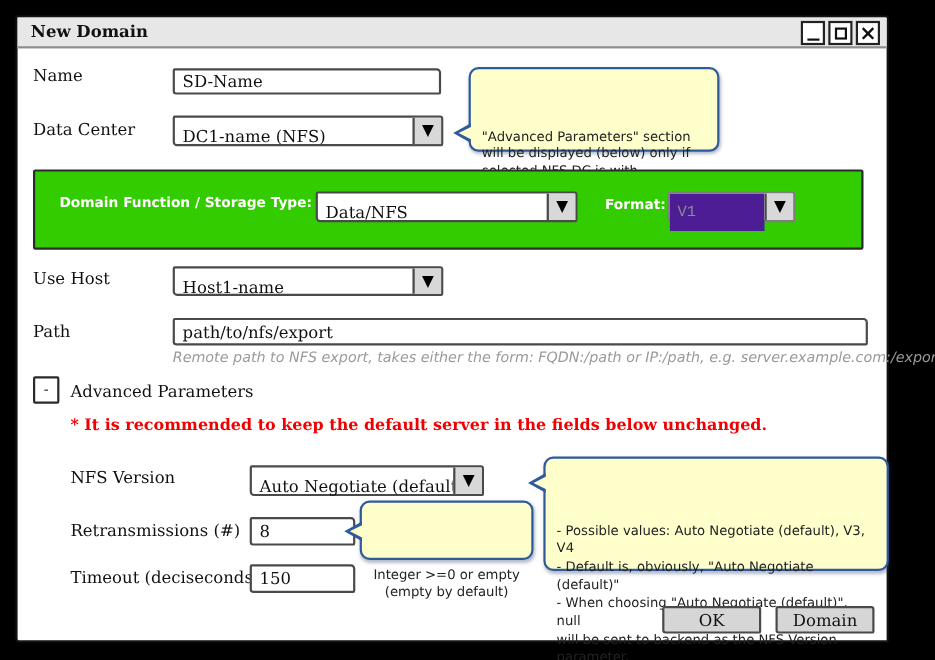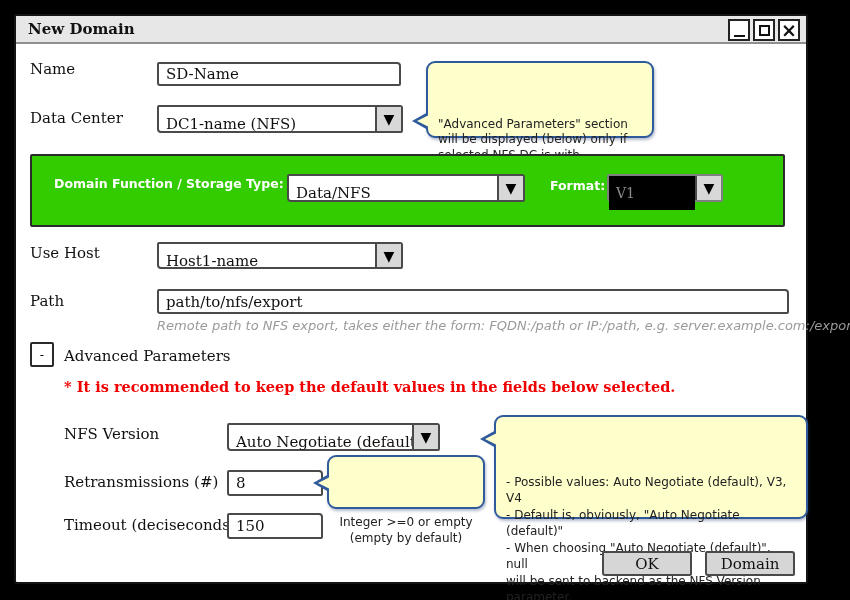--- a/index.html
+++ b/index.html
@@ -30,21 +30,21 @@
             font-size:15px; color:#101010; padding:0 7px; }
   .select { position:absolute; background:#fff; border:2px solid #4a4a4a;
             border-radius:2px 3px 2px 4px; display:flex; }
   .sel-val { flex:1; font-size:15px; color:#101010; padding:17px 7px;
              display:flex; align-items:center; overflow:hidden; white-space:nowrap; }
   .sel-arrow { width:26px; background:#d8d8d8; border-left:2px solid #4a4a4a;
                display:flex; align-items:center; justify-content:center;
                font-family:"DejaVu Sans",sans-serif; font-size:14px; color:#000;
                cursor:pointer; }
   .select.disabled { border-color:#7e7e7e; }
-  .select.disabled .sel-val { background:#000000; color:#8c8c8c; font-size:14px; }
+  .select.disabled .sel-val { background:#4c1d95; color:#8c8c8c; font-size:14px;font-family:Liberation Mono, monospace; }
 
   
   .greenbar { position:absolute; left:14px; top:138px; width:755px; height:73px;
               background:#33cc00; border:2px solid #2b2b2b; border-radius:2px; }
   .greenbar .glbl { position:absolute; font-family:"DejaVu Sans",sans-serif;
                     font-weight:bold; font-size:12.5px; color:#fff; }
 
   
   .callout { position:absolute; background:#ffffcc; border:2px solid #2f5b9d;
              border-radius:9px; font-family:"DejaVu Sans",sans-serif; color:#222;
@@ -127,21 +127,21 @@
       <div class="sel-val">Host1-name</div>
       <div class="sel-arrow">▼</div>
     </div>
 
     <div class="lbl" style="left:14px; top:276px;">Path</div>
     <input class="tfield" style="left: 141px; top: 273px; width: 632px; height: 25px;" value="path/to/nfs/export">
     <div class="hint" style="left:141px; top:302px;">Remote path to NFS export, takes either the form: FQDN:/path or IP:/path, e.g. server.example.com:/export/VMs</div>
 
     <div class="advbox">-</div>
     <div class="lbl" style="left:48px; top:331px;">Advanced Parameters</div>
-    <div class="warning" style="left:48px; top:362px;">* It is recommended to keep the default values in the fields below selected.</div>
+    <div class="warning" style="left:48px; top:362px;">* It is recommended to keep the default server in the fields below unchanged.</div>
 
     <div class="lbl" style="left:48px; top:409px;">NFS Version</div>
     <div class="select" style="left:211px; top:407px; width:213px; height:28px;">
       <div class="sel-val">Auto Negotiate (default)</div>
       <div class="sel-arrow">▼</div>
     </div>
 
     <div class="callout" style="left:478px; top:399px; width:314px; height:104px; padding:7px 10px; font-size:12px; line-height:16.5px;">
       <div class="tail-b" style="top:13px;"></div>
       <div class="tail-f" style="top:16px;"></div>

